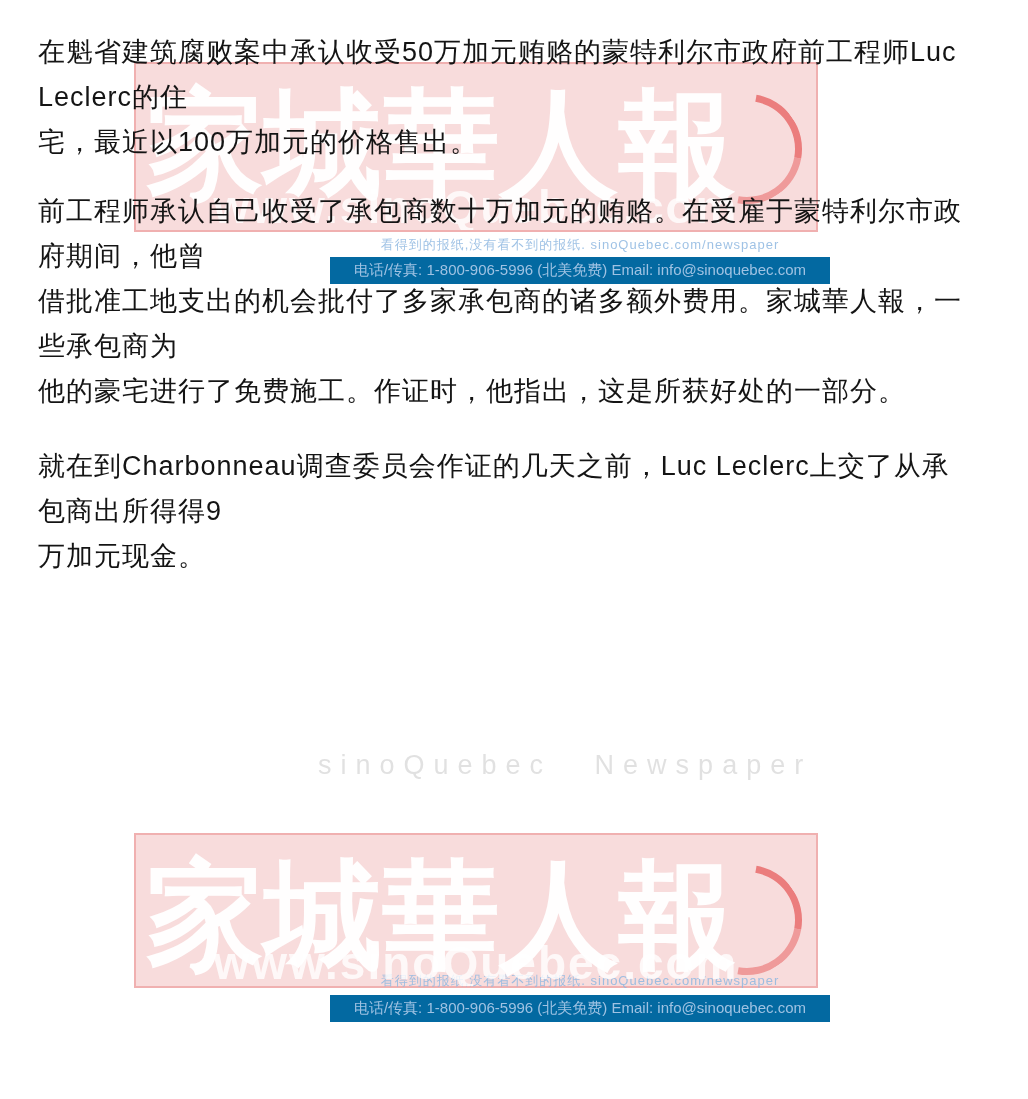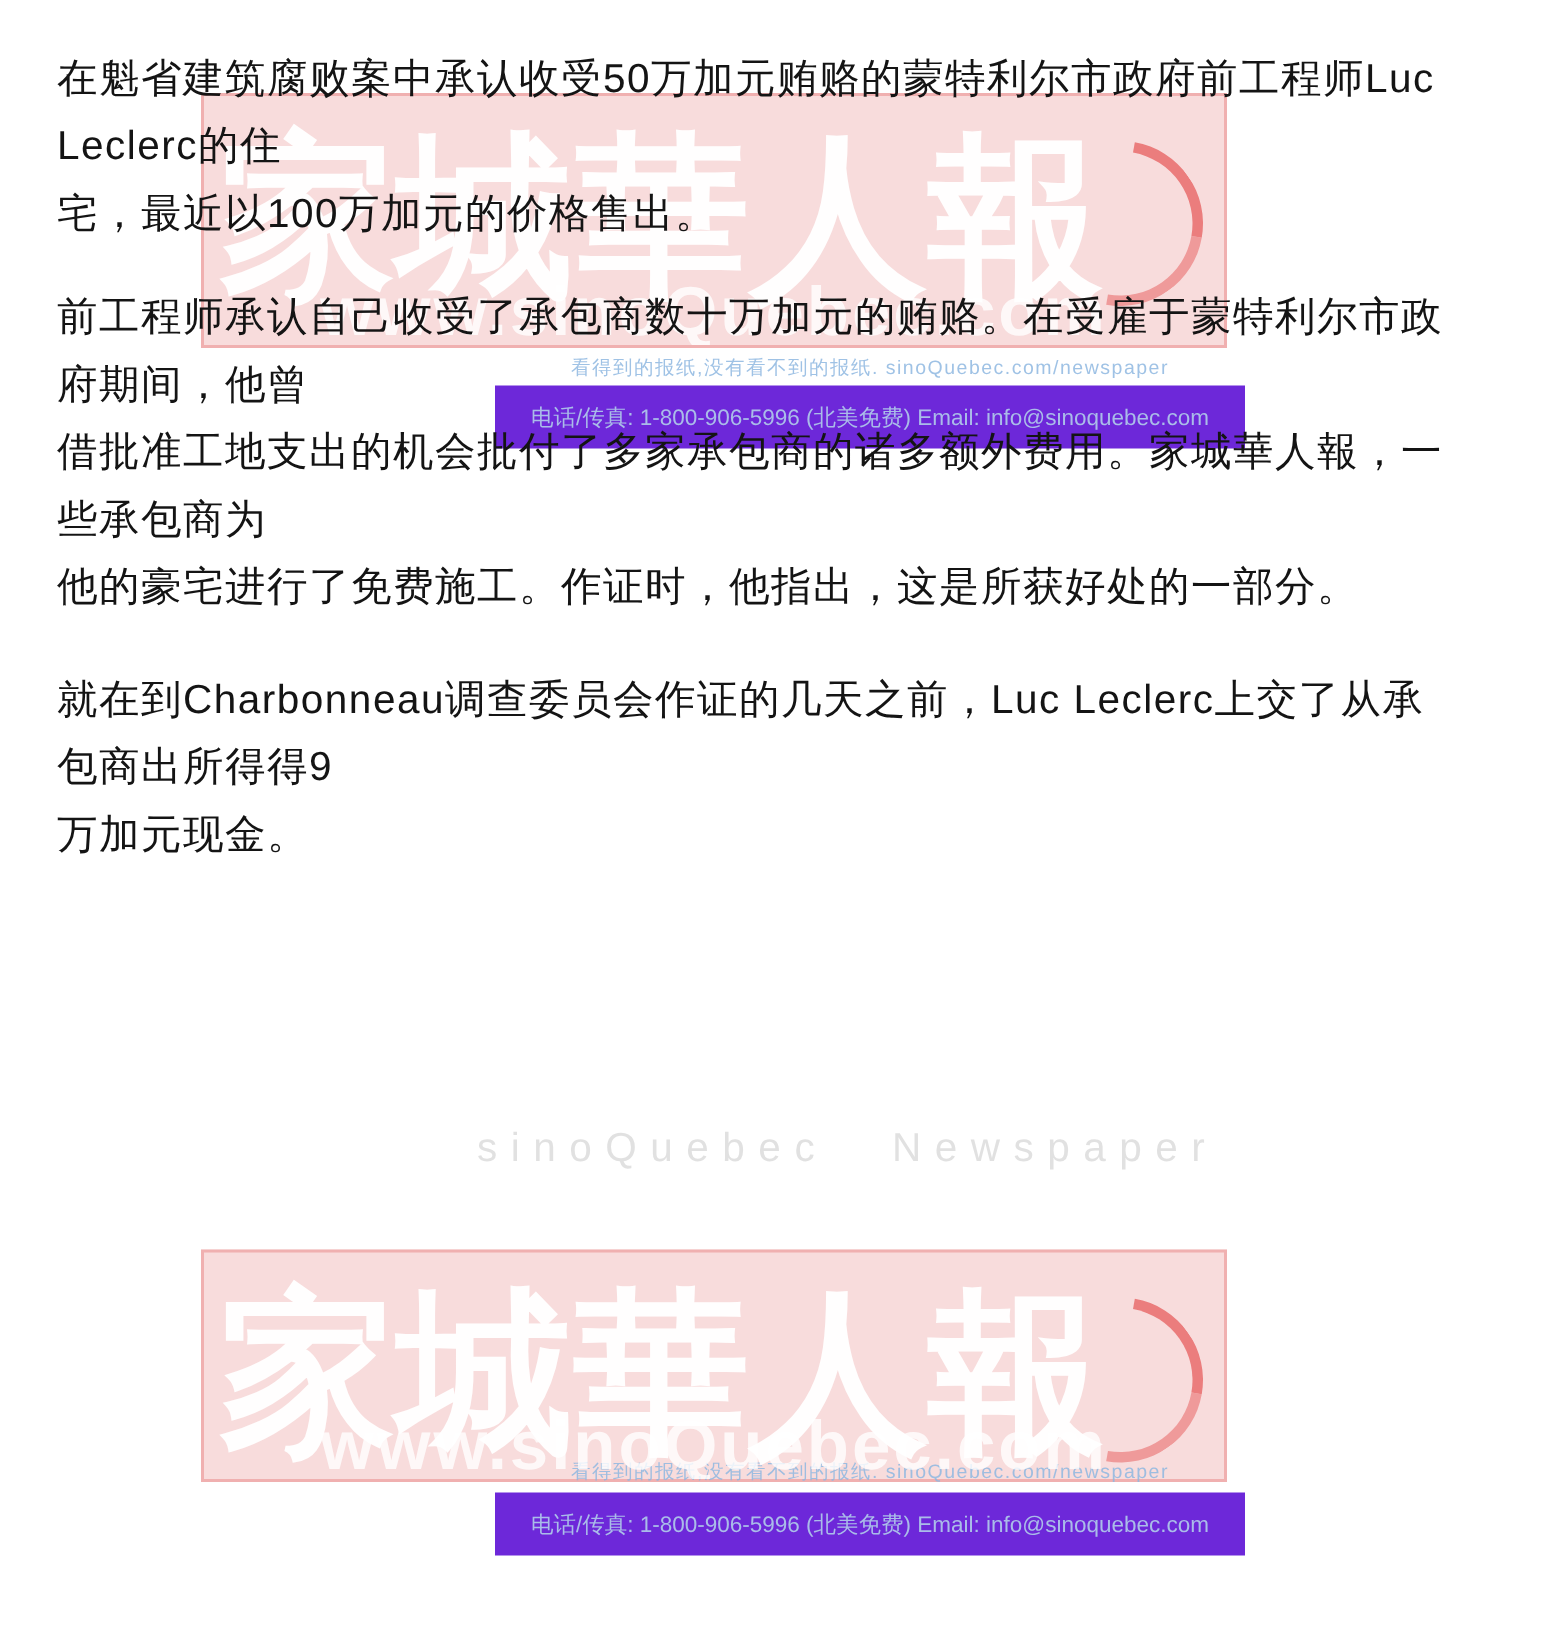--- a/index.html
+++ b/index.html
@@ -37,22 +37,22 @@
     color:rgba(255,255,255,.8);
   }
   .wm-tagline{
     position:absolute;left:196px;width:500px;text-align:center;
     font-size:13px;letter-spacing:1px;color:rgba(142,183,224,.85);
     white-space:nowrap;
   }
   .wm1 .wm-tagline{top:174px;}
   .wm2 .wm-tagline{top:139px;}
   .wm-strip{
-    position:absolute;left:196px;width:500px;height:42px;
-    background:#6d28d9;display:flex;align-items:center;justify-content:center;
+    position:absolute;left:196px;width:500px;height:27px;
+    background:#0369a1;display:flex;align-items:center;justify-content:center;
     font-size:15px;color:rgba(176,204,234,.9);white-space:nowrap;
   }
   .wm1 .wm-strip{top:195px;}
   .wm2 .wm-strip{top:162px;}
   .wm1{top:62px;}
   .wm2{top:833px;}
 
   .faint-bg{
     position:absolute;top:750px;left:318px;width:710px;z-index:0;
     font-family:Liberation Sans, sans-serif;

